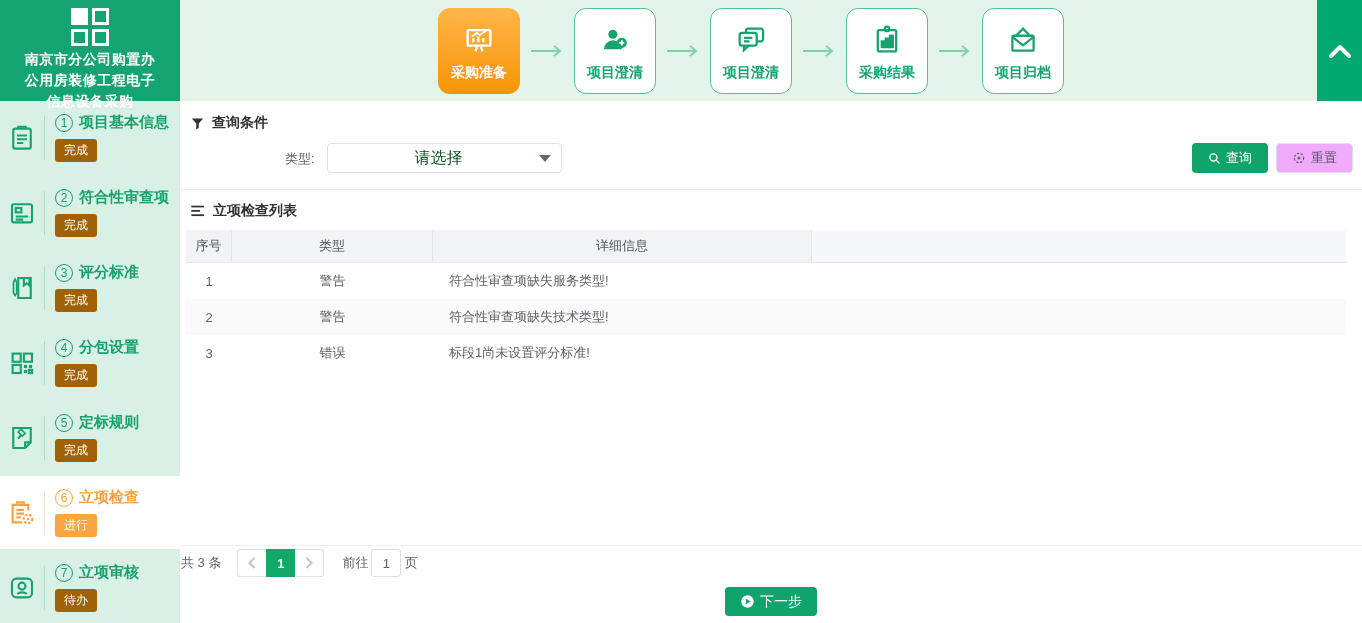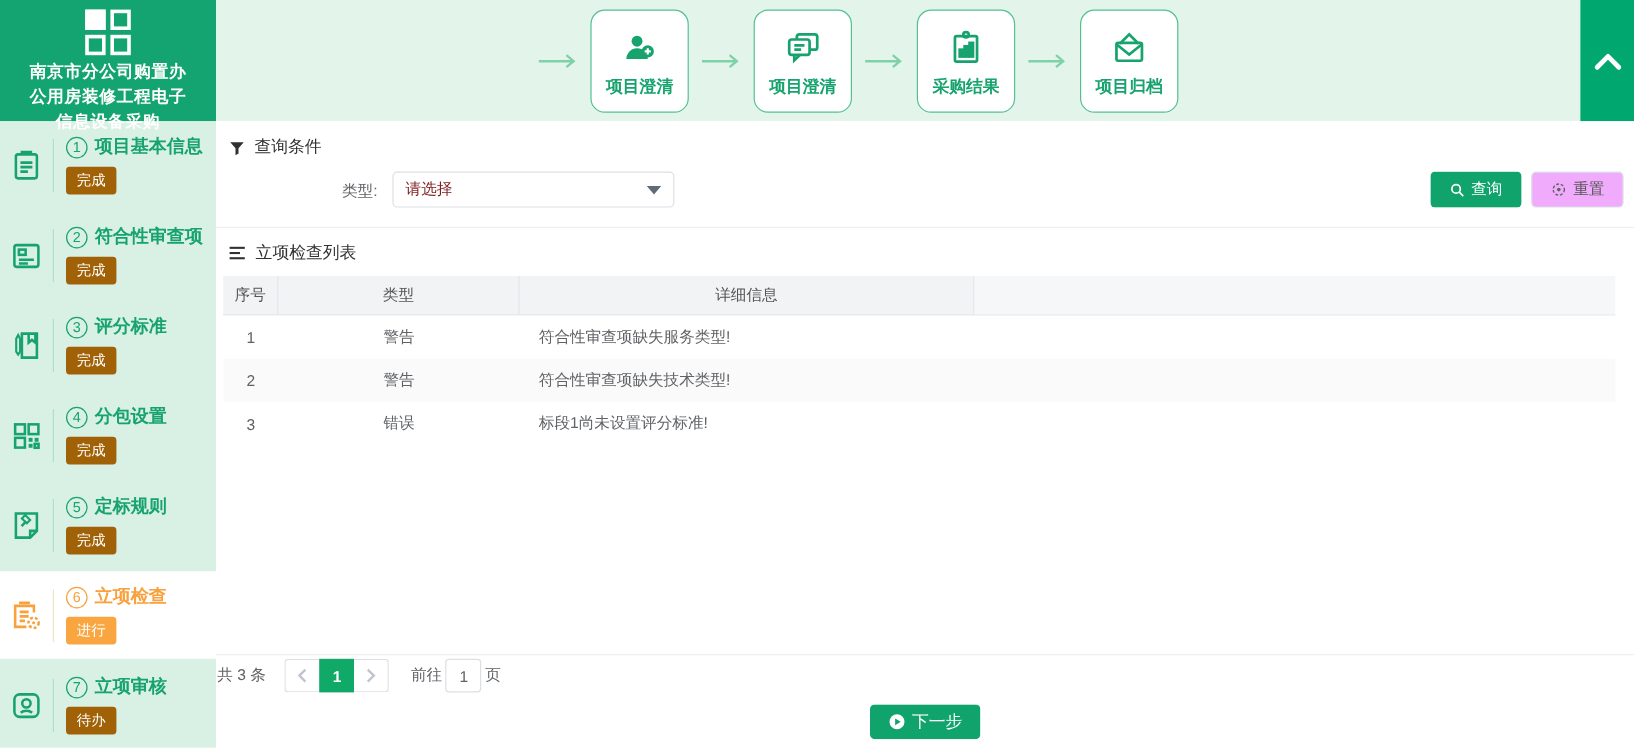--- a/index.html
+++ b/index.html
@@ -35,28 +35,28 @@
   .badge { display:inline-block; margin-top:7px; background:#a16207; color:#fff; font-size:12px;
            padding:3px 9px; border-radius:3px; font-weight:normal; }
   .sb-item.active { background:#fff; }
   .sb-item.active .i-box, .sb-item.active .sb-row1 { color:#f9a13c; }
   .sb-item.active .num-circle { border-color:#f9a13c; }
   .sb-item.active .badge { background:#f9a640; }
   .sb-item.active .i-div { background:#f2e2c6; }
 
   
   .main { position:absolute; left:180px; top:101px; width:1182px; height:522px; background:#fff; }
-  .sec-title { display:flex; align-items:center; gap:7px; font-size:14px; font-weight:normal; color:#303133; }
+  .sec-title { display:flex; align-items:center; gap:7px; font-size:14px; font-weight:bold; color:#303133; }
 
   .filter-sec { height:89px; border-bottom:1px solid #eceff3; position:relative; padding:13px 10px 0; }
   .filter-row { position:absolute; left:0; top:42px; width:100%; height:30px;text-decoration:underline; }
   .f-label { position:absolute; left:105px; top:7px; font-size:13px; color:#606266; }
   .f-select { position:absolute; left:147px; top:0; width:235px; height:30px; border:1px solid #dcdfe6; border-radius:4px;
               background:#fff; display:flex; align-items:center; padding:0 10px; cursor:pointer; }
-  .f-select .ph { color:#7f1d1d; font-size:13px; flex:1; }
+  .f-select .ph { color:#14532d; font-size:16px; flex:1;text-align:center; }
   .caret-down { width:0; height:0; border-left:6px solid transparent; border-right:6px solid transparent; border-top:7px solid #5f6b77; }
   .btn { height:30px; border-radius:4px; font-size:13px; display:inline-flex; align-items:center; justify-content:center;
          gap:5px; cursor:pointer; border:1px solid transparent; }
   .btn-green { background:#10a46c; color:#fff; }
   .btn-plain { background:#f0abfc; color:#555; border-color:#dcdfe6; }
   .f-btns { position:absolute; right:9px; top:0; display:flex; gap:8px; }
   .f-btns .btn { padding:0 15px; }
 
   .list-sec { padding:12px 10px 0; }
   .grid-table { margin:10px 6px 0 -4px; font-size:13px; color:#606266; }
@@ -87,20 +87,31 @@
   .next-row { position:absolute; left:0; top:486px; width:100%; display:flex; justify-content:center; }
   .btn-next { padding:0 14px; height:29px; font-size:14px; }
   svg { display:block; }
 </style>
 </head>
 <body>
 
 <div class="topbar">
   <div class="steps">
 
+    <div class="step-box active">
+      <span class="s-icon">
+        <svg width="34" height="34" viewBox="0 0 24 24" fill="none" stroke="#fff" stroke-width="1.7">
+          <rect x="4" y="5" width="16" height="11" rx="0.5"></rect>
+          <path d="M8 13.5v-2.5M11.5 13.5v-4M15 13.5v-3"></path>
+          <path d="M7 9.5l3.5-2.5 2 1.5 4-2.7" stroke-width="1.4"></path>
+          <path d="M9.5 20l1.3-4M14.5 20l-1.3-4"></path>
+        </svg>
+      </span>
+      <span class="s-label">采购准备</span>
+    </div>
 
     <span class="step-arrow">
       <svg width="34" height="14" viewBox="0 0 34 14" fill="none" stroke="#7fd2a8" stroke-width="2">
         <path d="M1 7h28M24 2l6 5-6 5"></path>
       </svg>
     </span>
 
     <div class="step-box">
       <span class="s-icon">
         <svg width="34" height="34" viewBox="0 0 24 24" fill="#17a36e">

